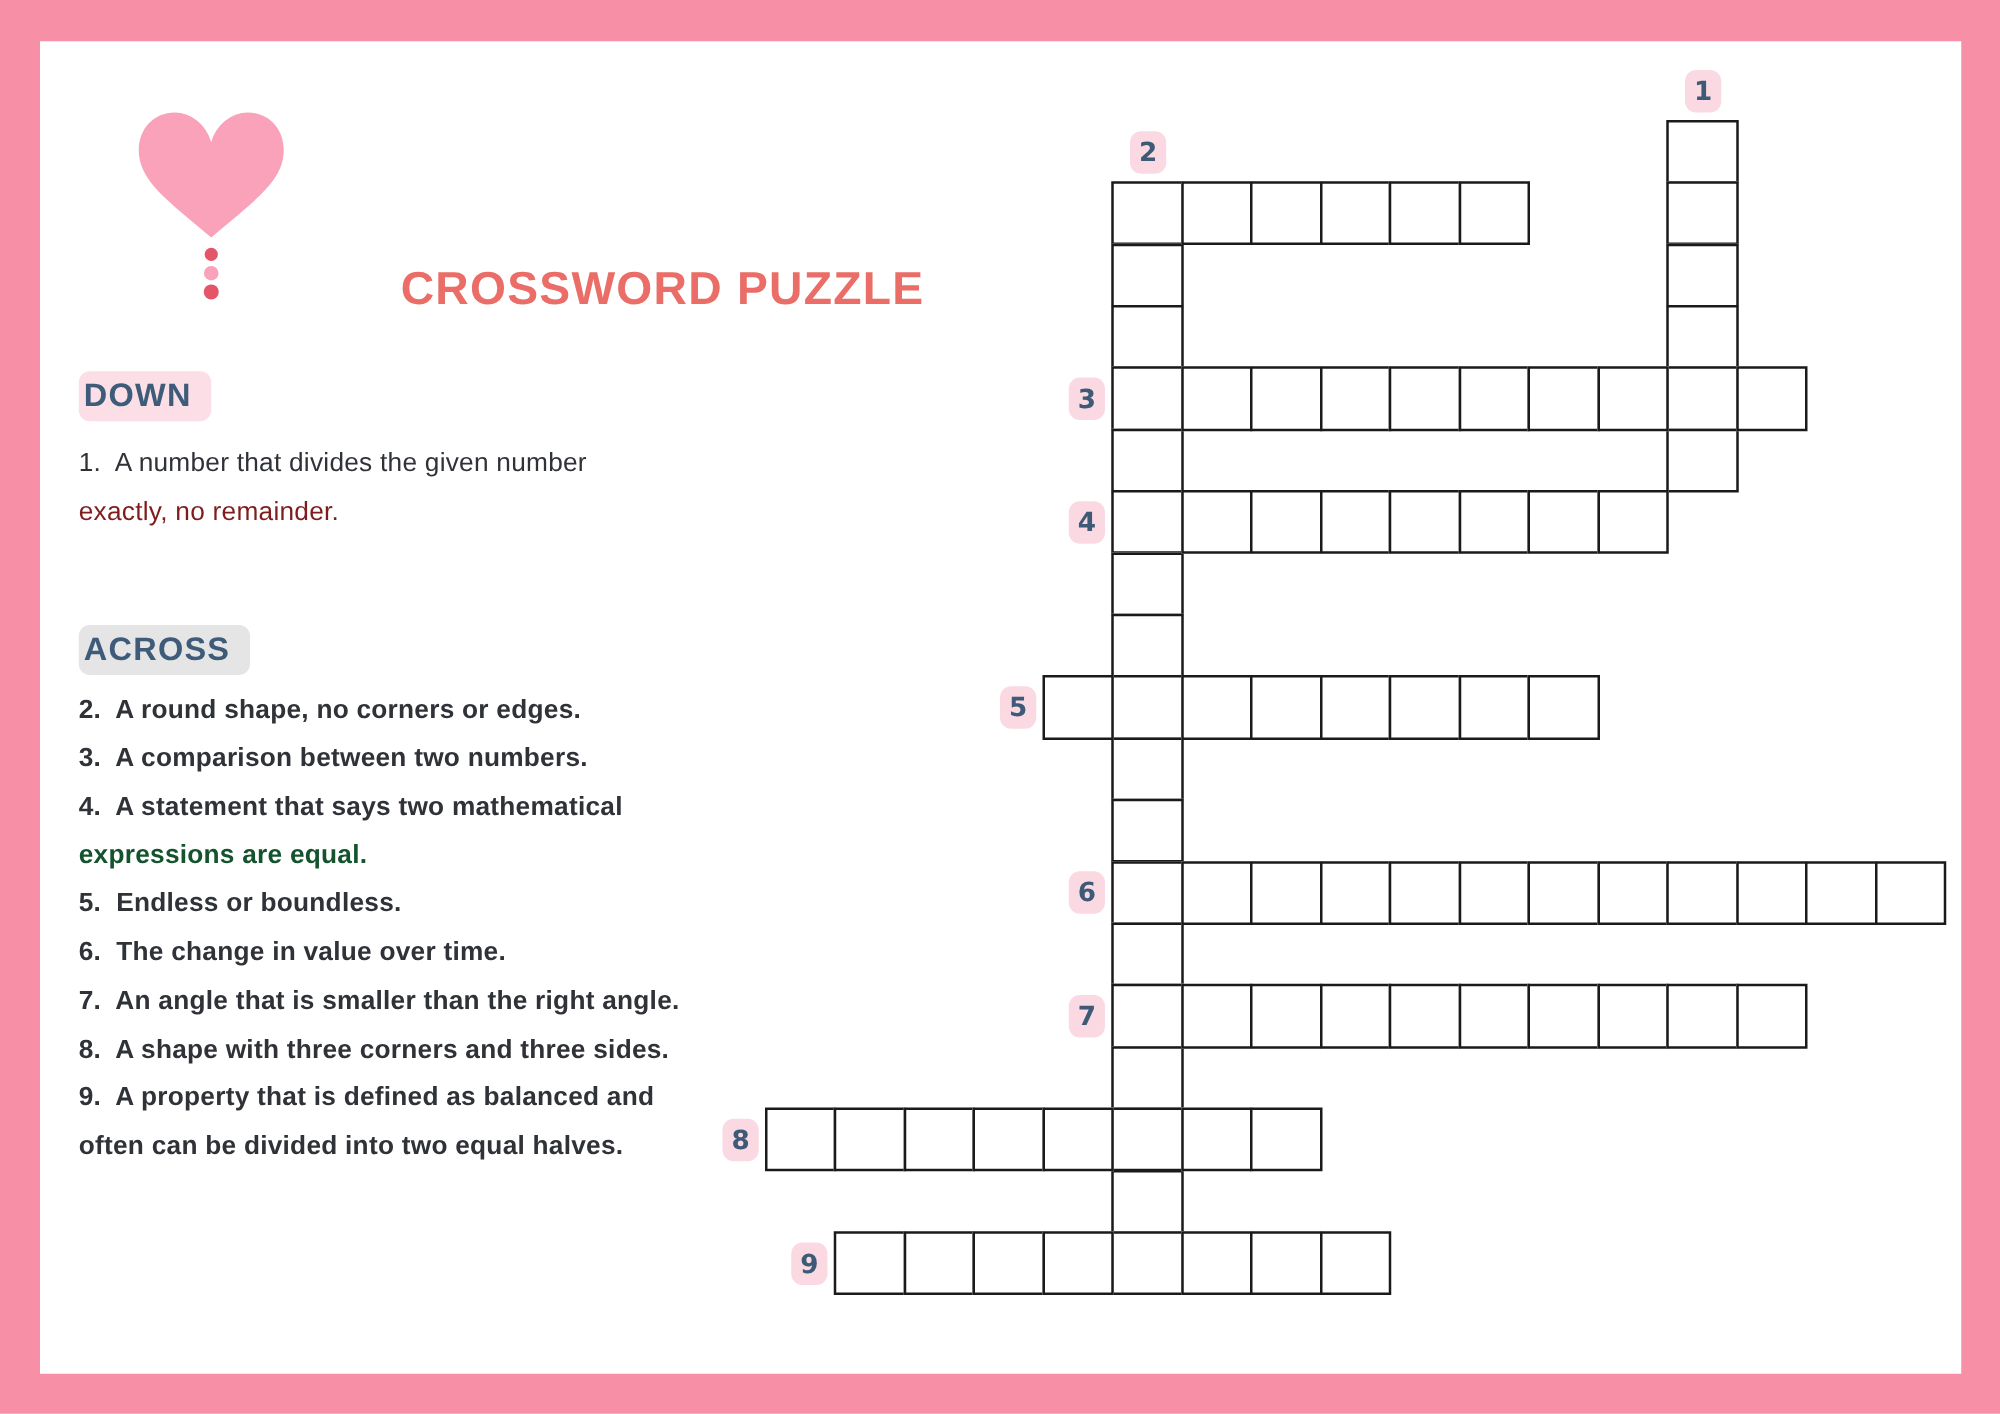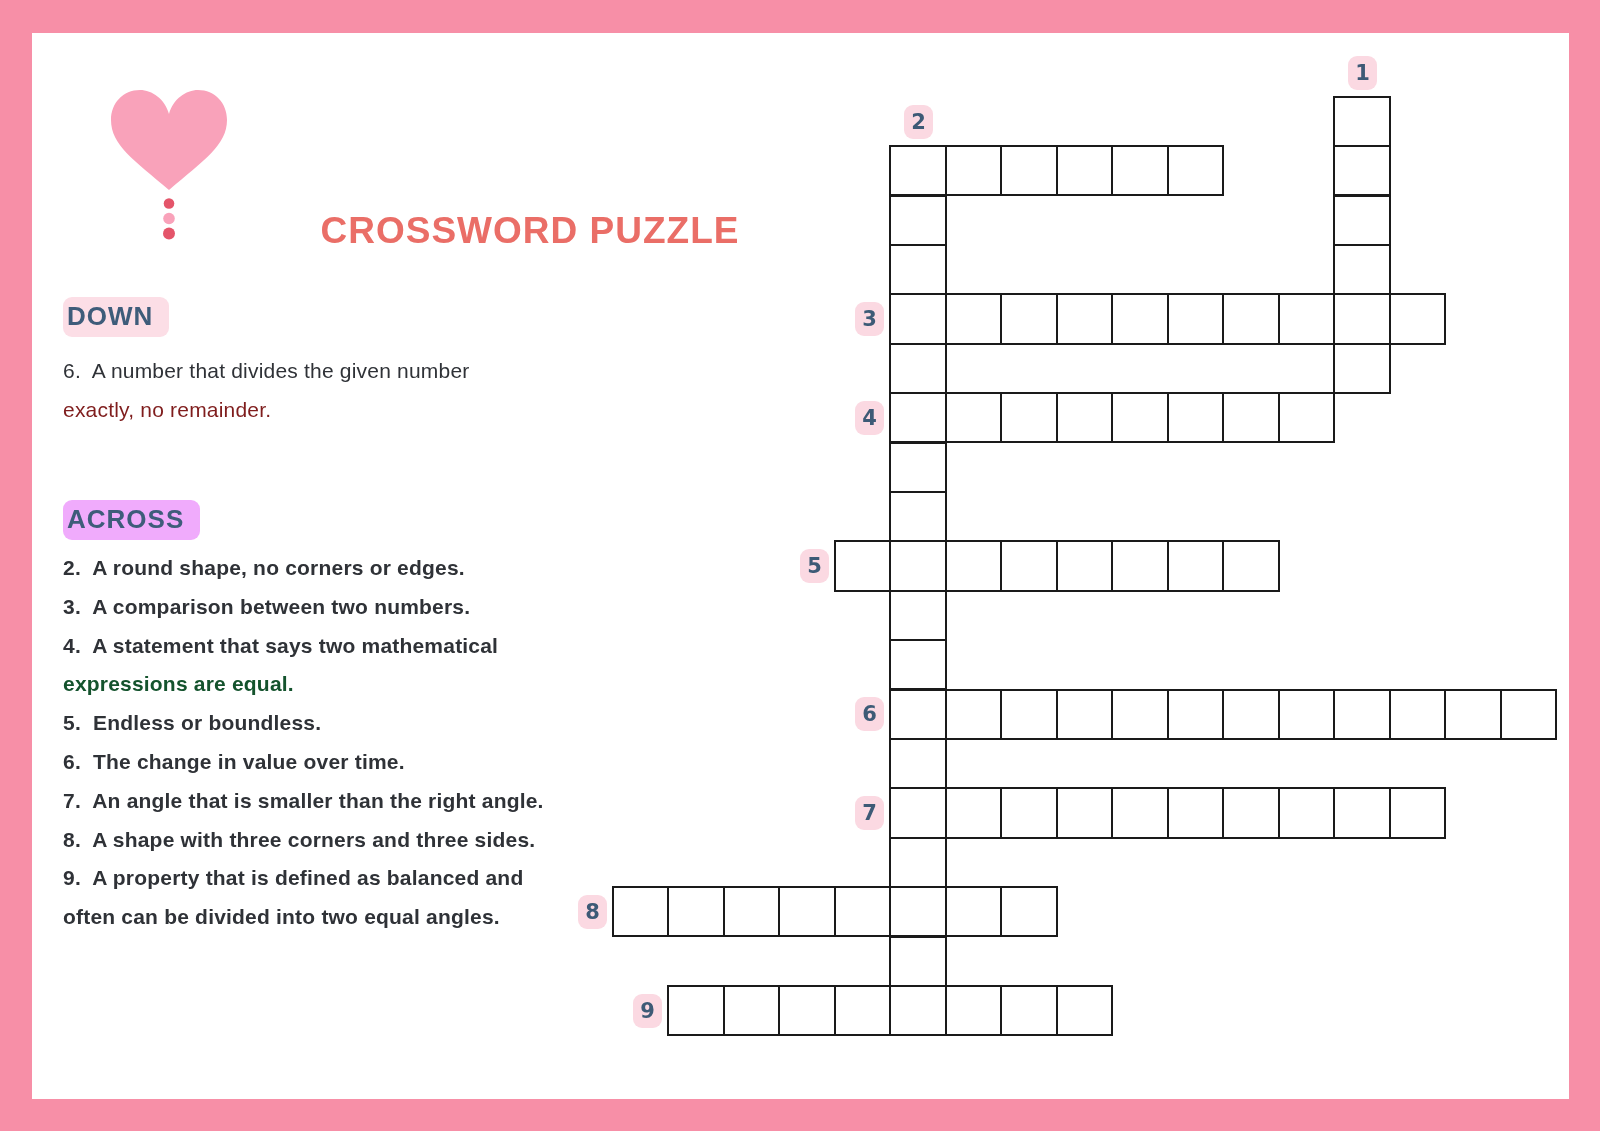--- a/index.html
+++ b/index.html
@@ -32,36 +32,36 @@
     <path id="heart-path" d="M59 28 C55 13 42 4 30 4 C13 4 1 17 1 34 C1 59 24 74 59 104 C94 74 117 59 117 34 C117 17 105 4 88 4 C76 4 63 13 59 28 Z" fill="#f9a2ba"></path>
     <circle id="dot1" cx="59" cy="117.5" r="5.3" fill="#e4556a"></circle>
     <circle id="dot2" cx="59" cy="132.5" r="5.8" fill="#f9a2ba"></circle>
     <circle id="dot3" cx="59" cy="147.5" r="6" fill="#e4556a"></circle>
   </svg>
 
   <div class="subtitle" style="color: rgb(234, 110, 103);">CROSSWORD PUZZLE</div>
 
   <div class="section-badge" id="down-badge" style="left: 63px; top: 297px; background: rgb(252, 222, 230); color: rgb(62, 92, 122);">DOWN</div>
   <div class="clue-block" id="down-clues" style="top:352px;">
-      <div class="clue-line" style="color: rgb(47, 50, 55);">6.  A number that divides the given number</div>
+      <div class="clue-line" style="color: rgb(47, 50, 55);">1.  A number that divides the given number</div>
       <div class="clue-line" style="color: #7f1d1d;">exactly, no remainder.</div>
     </div>
 
-  <div class="section-badge" id="across-badge" style="left: 63px; top: 500px; background: #f0abfc; color: rgb(62, 92, 122);">ACROSS</div>
+  <div class="section-badge" id="across-badge" style="left: 63px; top: 500px; background: #e5e5e5; color: rgb(62, 92, 122);">ACROSS</div>
   <div class="clue-block" id="across-clues" style="top:549px;font-weight:bold;">
       <div class="clue-line" style="color: rgb(47, 50, 55);">2.  A round shape, no corners or edges.</div>
       <div class="clue-line" style="color: rgb(47, 50, 55);">3.  A comparison between two numbers.</div>
       <div class="clue-line" style="color: rgb(47, 50, 55);">4.  A statement that says two mathematical</div>
       <div class="clue-line" style="color: #14532d;">expressions are equal.</div>
       <div class="clue-line" style="color: rgb(47, 50, 55);">5.  Endless or boundless.</div>
       <div class="clue-line" style="color: rgb(47, 50, 55);">6.  The change in value over time.</div>
       <div class="clue-line" style="color: rgb(47, 50, 55);">7.  An angle that is smaller than the right angle.</div>
       <div class="clue-line" style="color: rgb(47, 50, 55);">8.  A shape with three corners and three sides.</div>
       <div class="clue-line" style="color: rgb(47, 50, 55);">9.  A property that is defined as balanced and</div>
-      <div class="clue-line" style="color: rgb(47, 50, 55);">often can be divided into two equal angles.</div>
+      <div class="clue-line" style="color: rgb(47, 50, 55);">often can be divided into two equal halves.</div>
     </div>
 
   <div id="grid-layer">
       <div class="cell" style="left: 1333.3px; top: 95.7px; width: 57.5px; height: 51.4px; border-color: rgb(26, 26, 26); background: rgb(255, 255, 255);"></div>
       <div class="cell" style="left: 1333.3px; top: 145.1px; width: 57.5px; height: 51.4px; border-color: rgb(26, 26, 26); background: rgb(255, 255, 255);"></div>
       <div class="cell" style="left: 1333.3px; top: 194.5px; width: 57.5px; height: 51.4px; border-color: rgb(26, 26, 26); background: rgb(255, 255, 255);"></div>
       <div class="cell" style="left: 1333.3px; top: 243.9px; width: 57.5px; height: 51.4px; border-color: rgb(26, 26, 26); background: rgb(255, 255, 255);"></div>
       <div class="cell" style="left: 1333.3px; top: 293.3px; width: 57.5px; height: 51.4px; border-color: rgb(26, 26, 26); background: rgb(255, 255, 255);"></div>
       <div class="cell" style="left: 1333.3px; top: 342.7px; width: 57.5px; height: 51.4px; border-color: rgb(26, 26, 26); background: rgb(255, 255, 255);"></div>
       <div class="cell" style="left: 889.3px; top: 145.1px; width: 57.5px; height: 51.4px; border-color: rgb(26, 26, 26); background: rgb(255, 255, 255);"></div>

